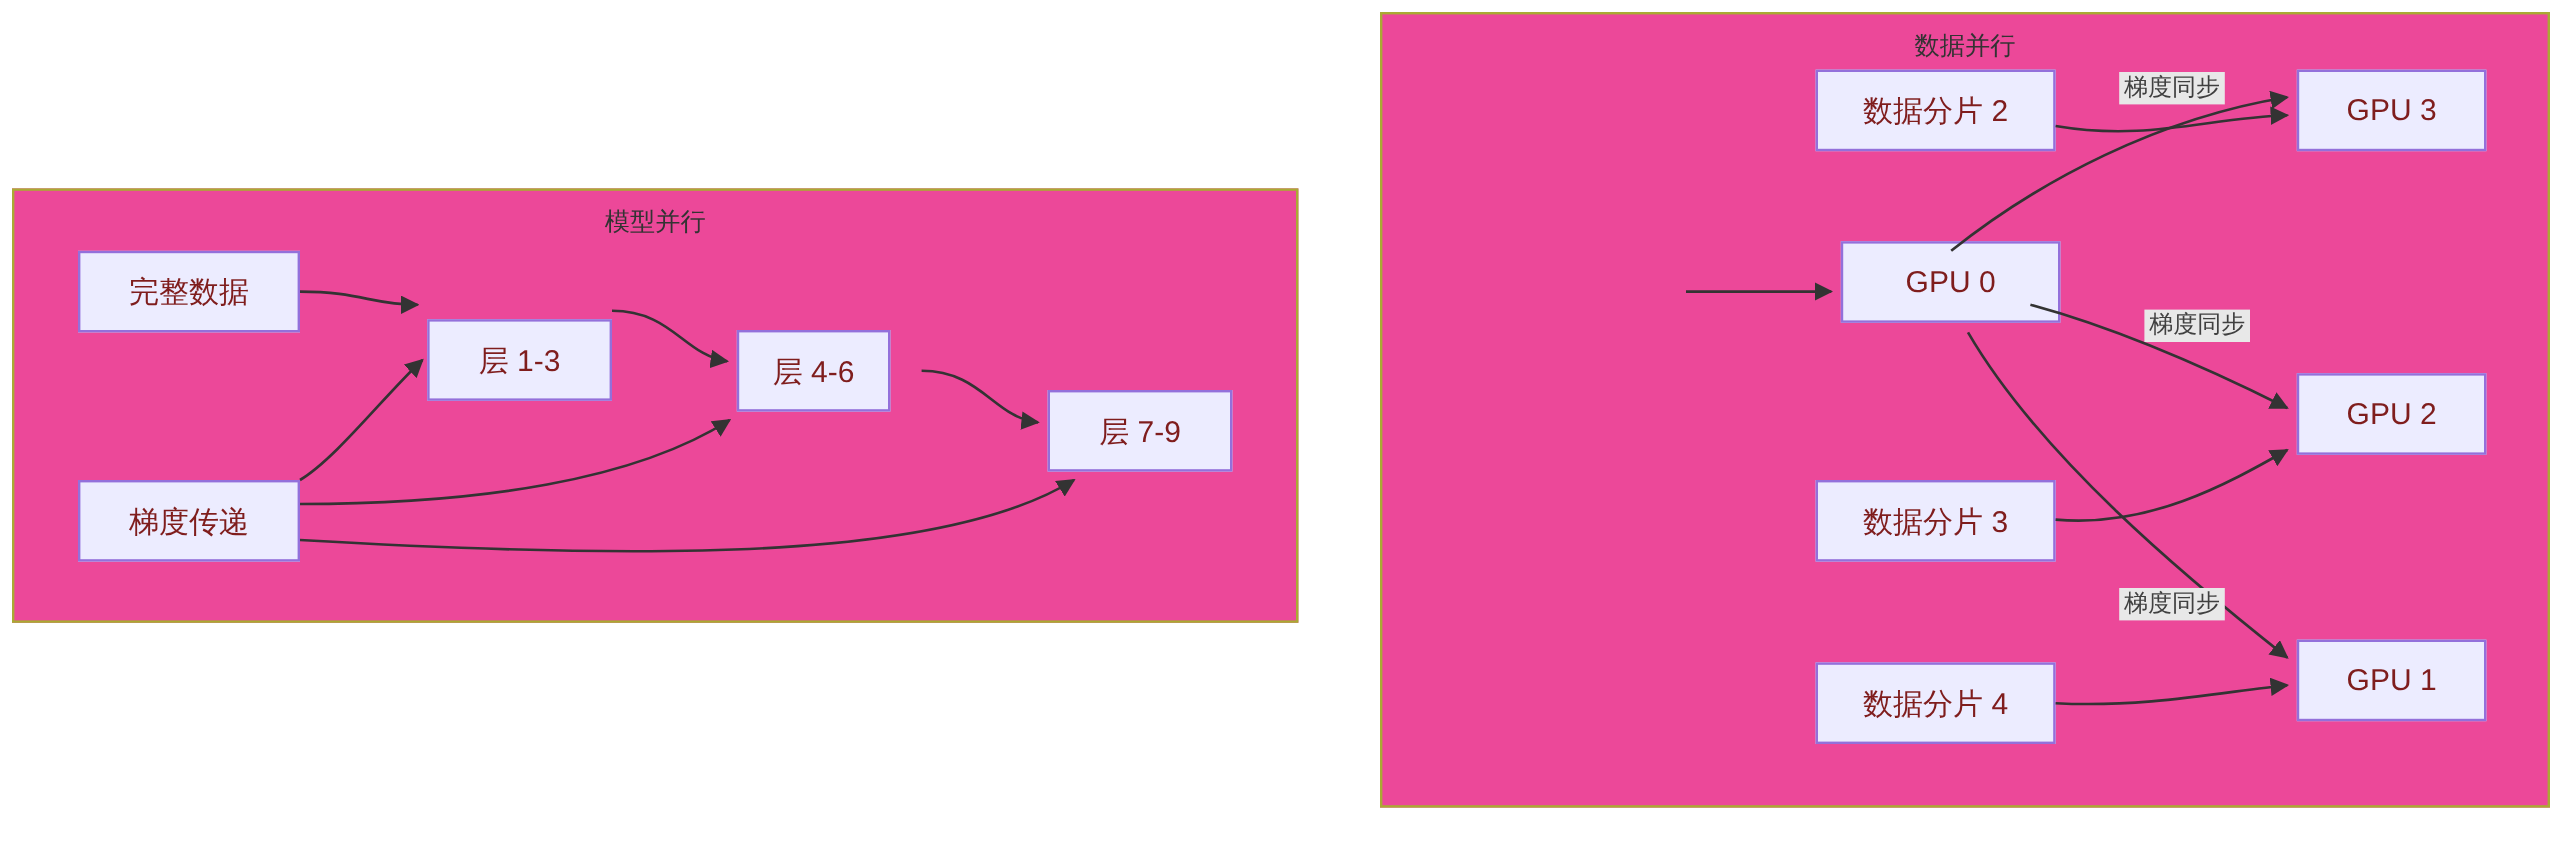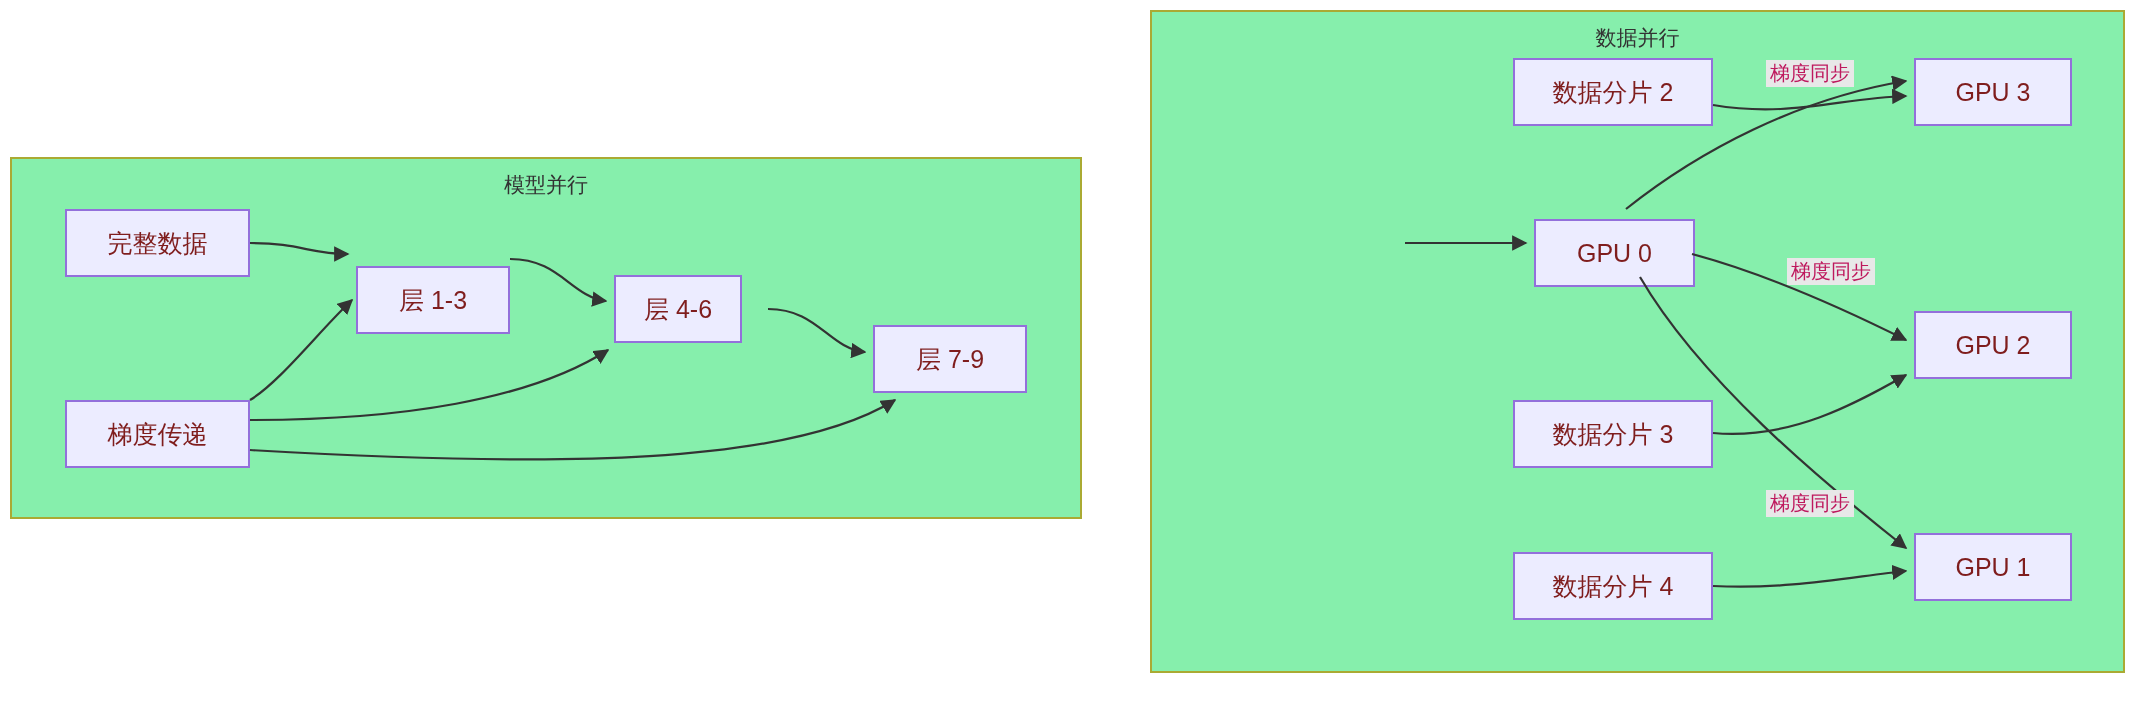--- a/index.html
+++ b/index.html
@@ -16,21 +16,21 @@
   }
   .canvas {
     position: absolute;
     left: 0; top: 0;
     width: 2133px;
     height: 714px;
   }
   
   .panel {
     position: absolute;
-    background: #86efac;
+    background: #ec4899;
     border: 2px solid #aaaa33;
     box-sizing: border-box;
   }
   .panel-title {
     position: absolute;
     left: 0;
     width: 100%;
     text-align: center;
     font-size: 21px;
     color: #333333;
@@ -46,21 +46,21 @@
     align-items: center;
     justify-content: center;
     font-size: 25px;
     color: #7f1d1d;
     white-space: nowrap;
   }
   
   .edge-label {
     position: absolute;
     background: #e8e8e8;
-    color: #be185d;
+    color: #404040;
     font-size: 20px;
     line-height: 1.15;
     padding: 2px 4px;
     white-space: nowrap;
   }
   svg.edges {
     position: absolute;
     left: 0; top: 0;
     width: 2133px;
     height: 714px;
@@ -116,21 +116,21 @@
   </div>
 
   <div class="node" style="left:1513px; top:400px; width:200px; height:68px;">
     <span>数据分片 3</span>
   </div>
 
   <div class="node" style="left:1513px; top:552px; width:200px; height:68px;">
     <span>数据分片 4</span>
   </div>
 
-  <div class="node" style="left:1534px; top:219px; width:161px; height:68px;">
+  <div class="node" style="left:1534px; top:201px; width:183px; height:68px;">
     <span>GPU 0</span>
   </div>
 
   <div class="node" style="left:1914px; top:58px; width:158px; height:68px;">
     <span>GPU 3</span>
   </div>
 
   <div class="node" style="left:1914px; top:311px; width:158px; height:68px;">
     <span>GPU 2</span>
   </div>

